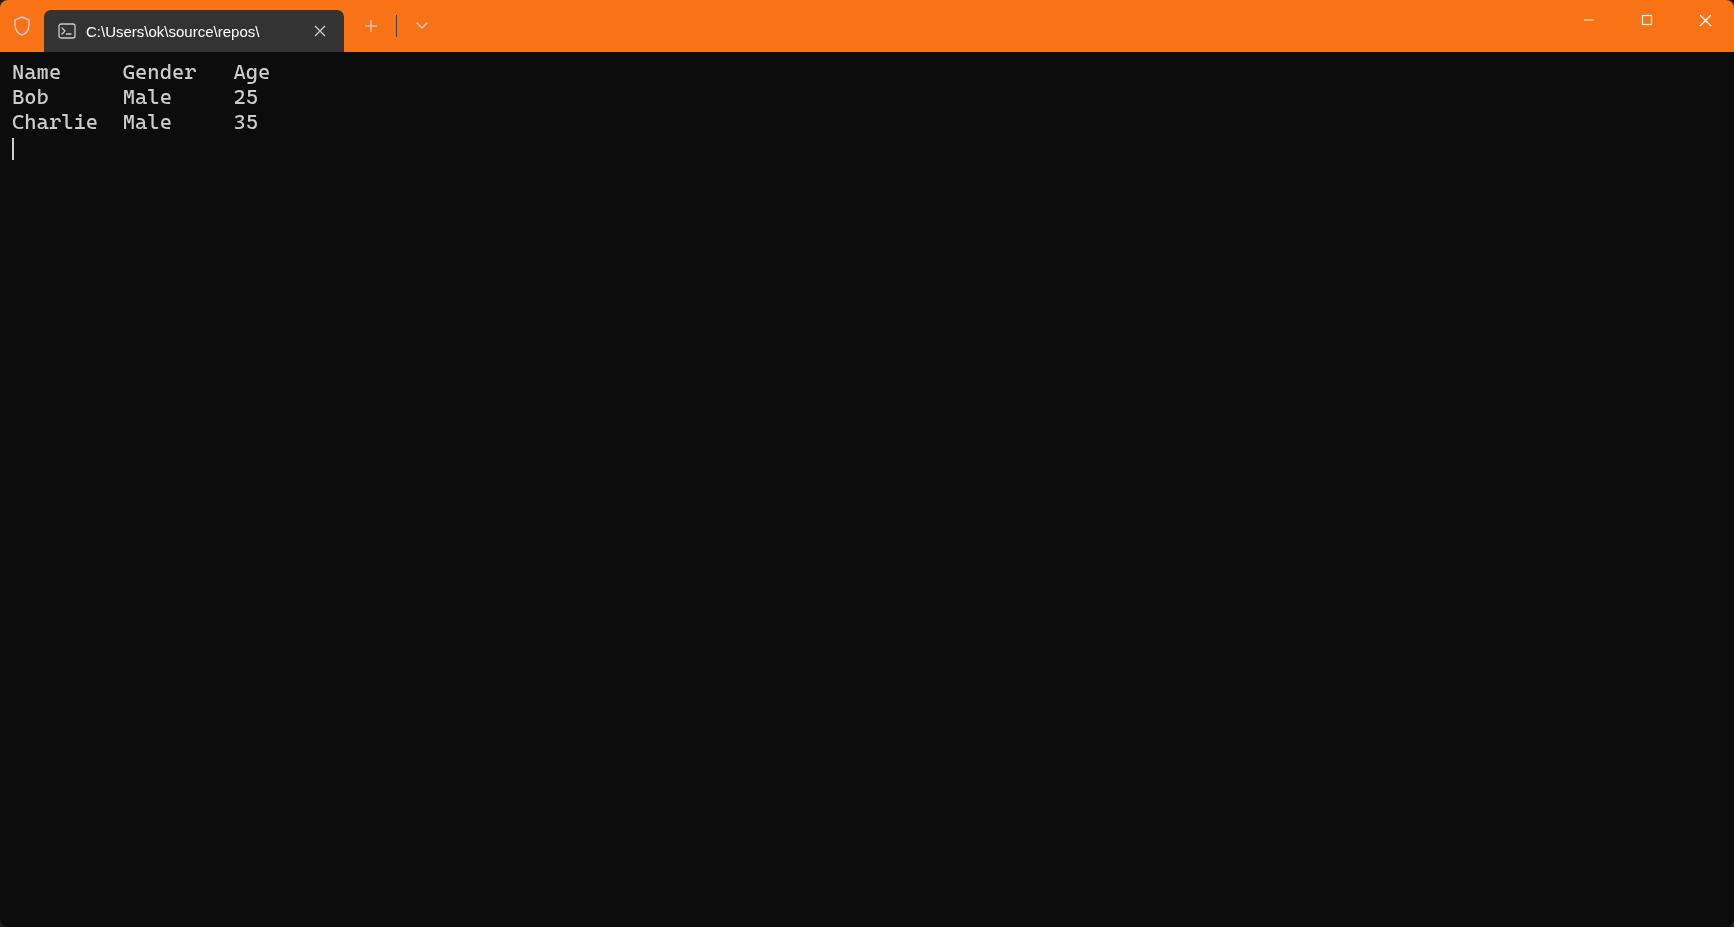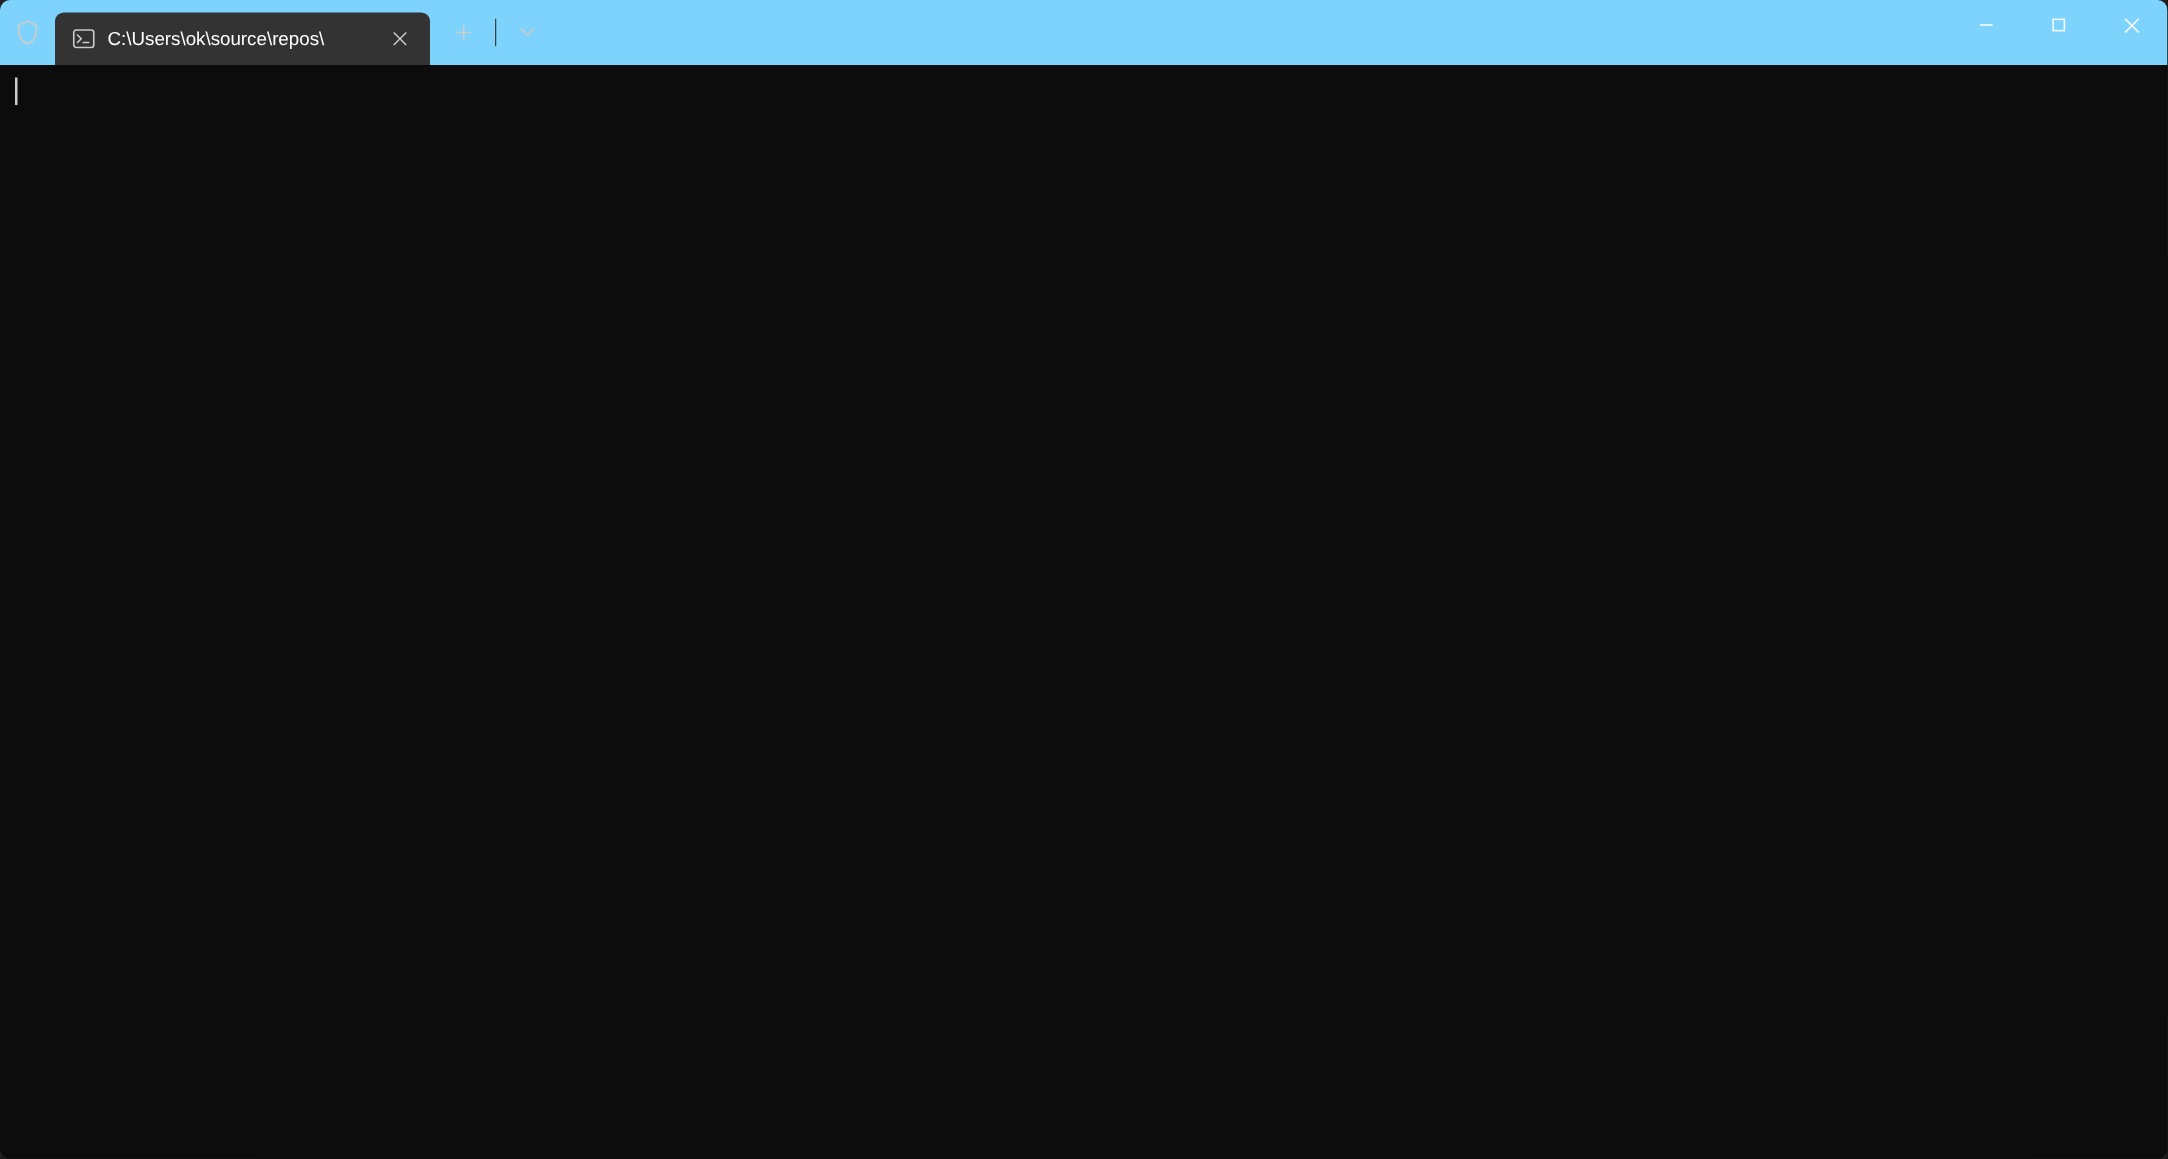--- a/index.html
+++ b/index.html
@@ -12,21 +12,21 @@
       font-family: "Segoe UI", Tahoma, sans-serif;
       width: 1734px;
       height: 927px;
       overflow: hidden;
       display: flex;
       flex-direction: column;
       border-radius: 8px;
     }
     .titlebar {
       height: 52px;
-      background: #7dd3fc;
+      background: #f97316;
       display: flex;
       align-items: center;
       position: relative;
     }
     .left-icon {
       width: 44px;
       height: 52px;
       display: flex;
       align-items: center;
       justify-content: center;
@@ -168,13 +168,16 @@
     </div>
     <div class="win-btn">
       <svg width="13" height="13" viewBox="0 0 13 13">
         <line x1="1" y1="1" x2="12" y2="12" stroke="#ffffff" stroke-width="1.3"></line>
         <line x1="12" y1="1" x2="1" y2="12" stroke="#ffffff" stroke-width="1.3"></line>
       </svg>
     </div>
   </div>
 </div>
 
-<div class="terminal-body"><span class="cursor"></span></div>
+<div class="terminal-body"><span>Name     Gender   Age
+Bob      Male     25
+Charlie  Male     35
+</span><span class="cursor"></span></div>
 
 </body></html>

